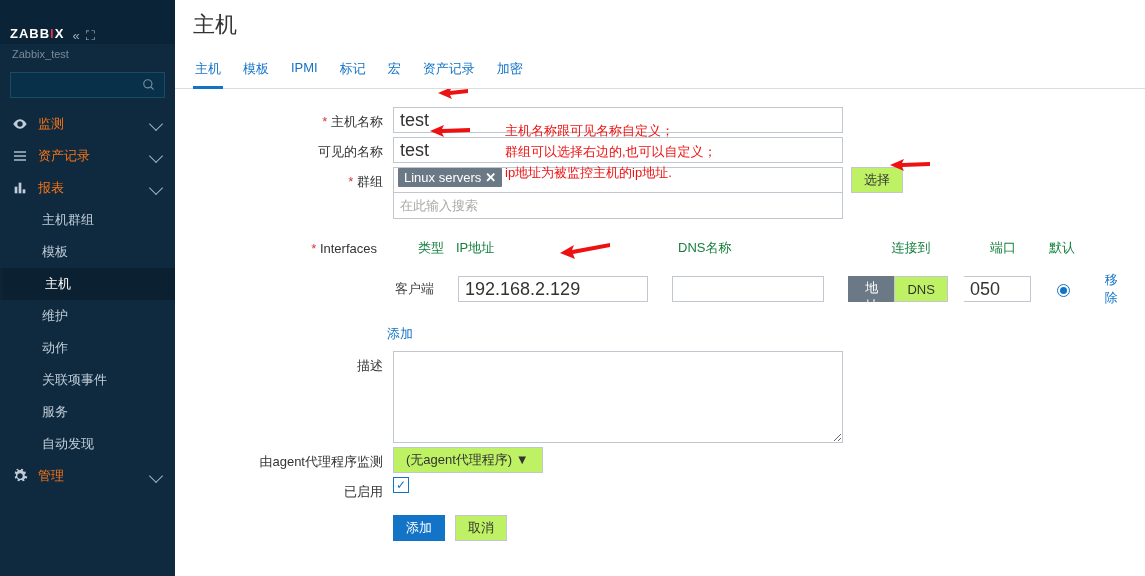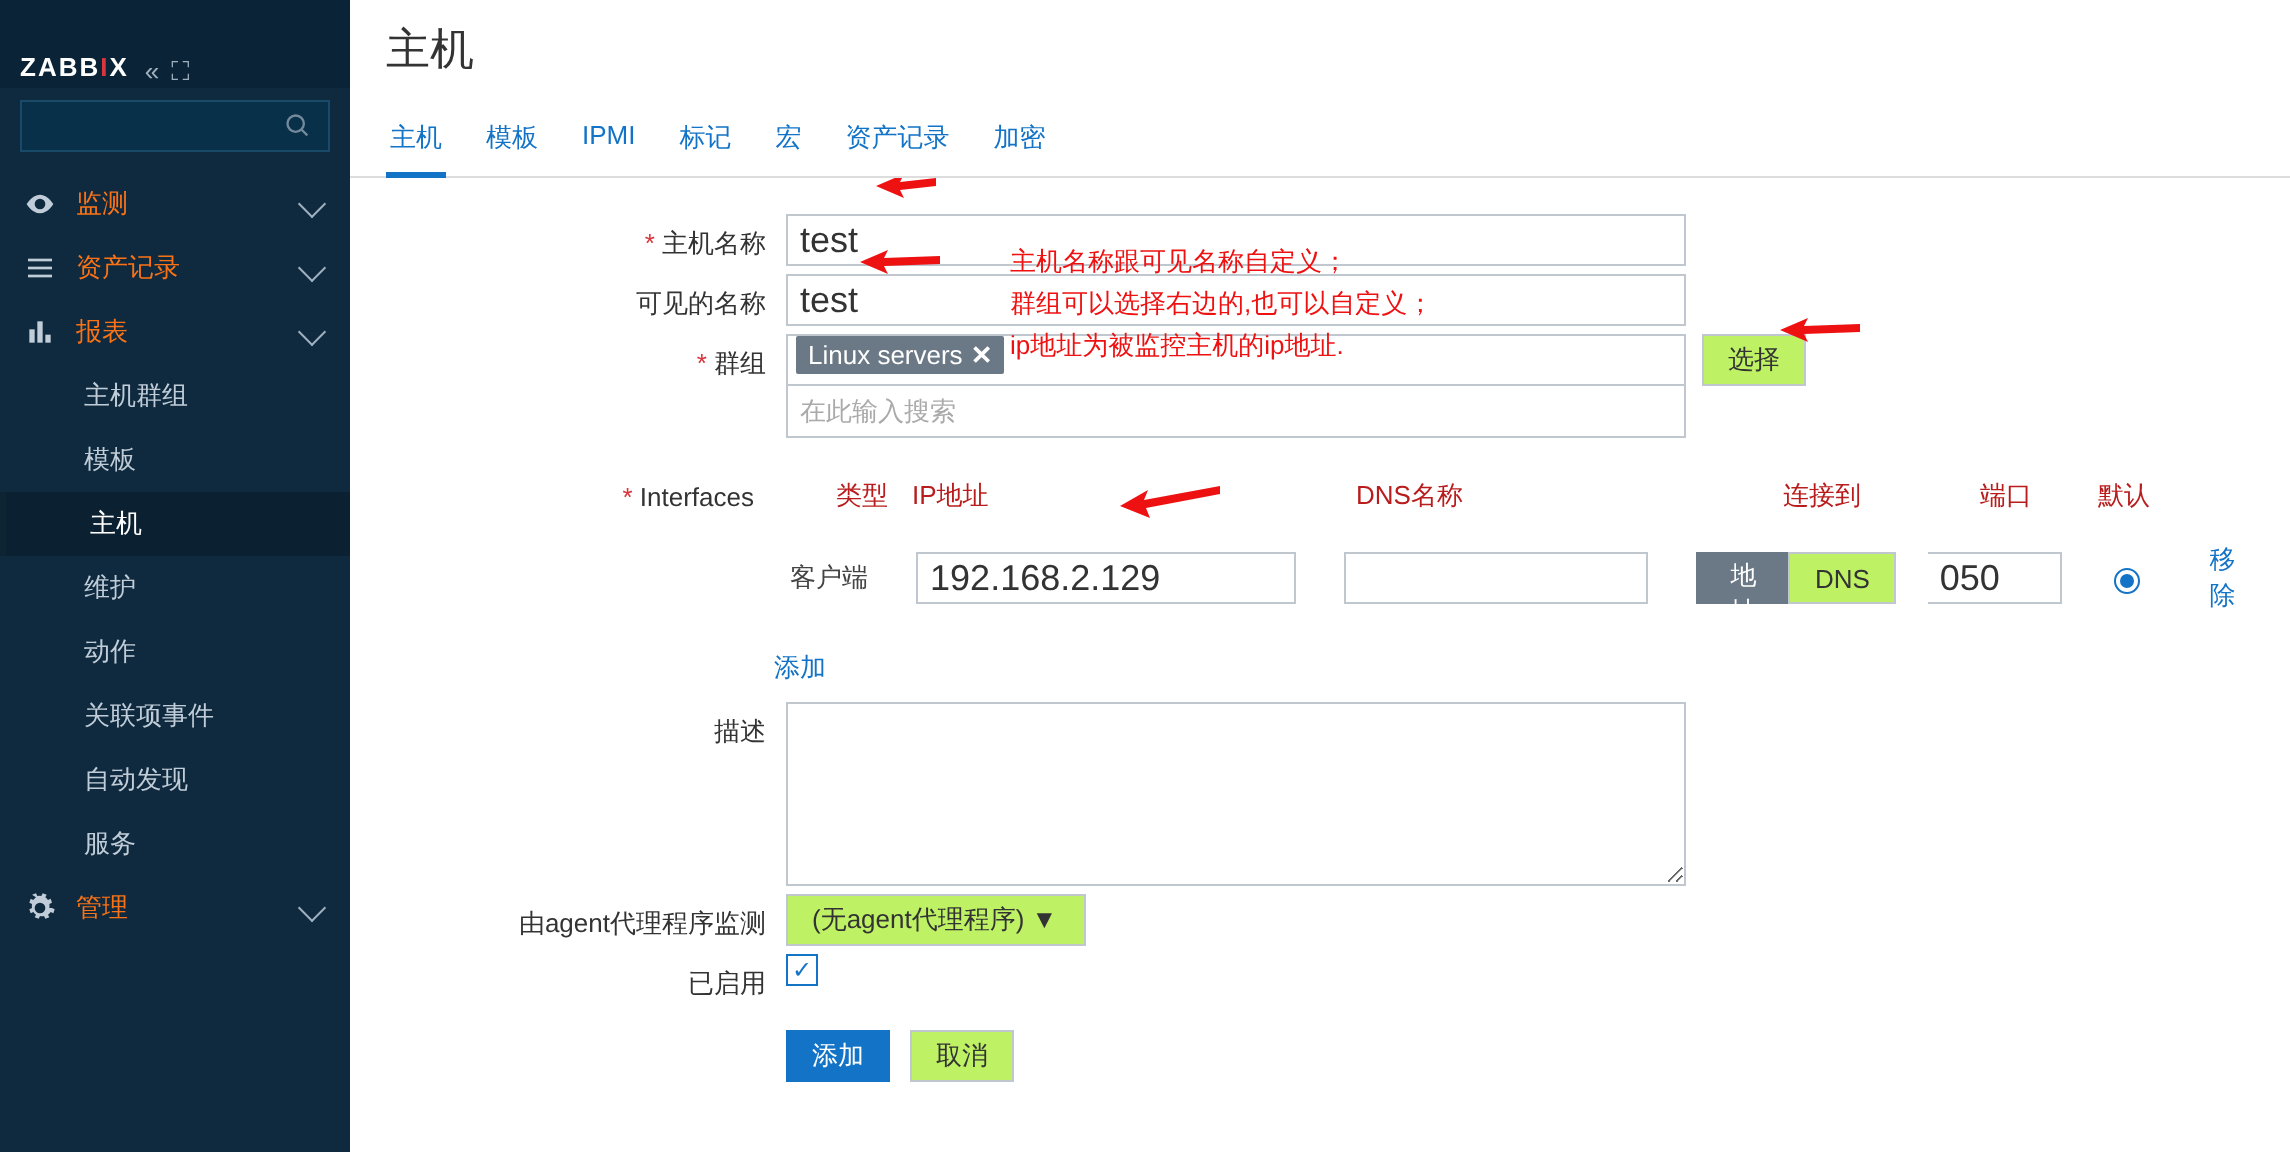--- a/index.html
+++ b/index.html
@@ -38,21 +38,21 @@
 .w450{width:450px}
 .group-box{width:450px}
 .group-tag-row{border:1px solid #c0c7cf;background:#fff;height:26px;display:flex;align-items:flex-start;padding:0 4px;gap:6px}
 .tag{background:#6b7885;color:#fff;font-size:12px;padding:2px 6px;border-radius:1px;display:inline-flex;align-items:center;gap:4px}
 .tag .x{font-weight:bold;cursor:pointer}
 .group-search{width:450px;border:1px solid #c0c7cf;border-top:none;height:26px;padding:4px 6px;color:#aaa;background:#fff}
 .btn{border:1px solid #c0c7cf;background:#bef264;color:#333;height:26px;padding:0 12px;cursor:pointer;display:inline-flex;align-items:center}
 .btn.primary{background:#1373c7;color:#fff;border-color:#1373c7}
 .btn.toggle-active{background:#6b7885;color:#fff;border-color:#6b7885}
 .interfaces{width:740px}
-.if-head{display:flex;color:#b91c1c;font-size:12px;padding:4px 0}
+.if-head{display:flex;color:#15803d;font-size:12px;padding:4px 0}
 .if-head div{padding:0 6px}
 .if-row{display:flex;align-items:center;gap:16px;padding:2px 0}
 .if-type{width:63px;text-align:right;padding-right:8px;color:#444}
 .if-ip{width:222px}
 .if-ip input{width:100%}
 .if-dns{width:178px;margin-left:8px}
 .if-dns input{width:100%}
 .if-conn{display:flex;margin-left:8px}
 .if-port{width:78px;margin-left:0}
 .if-port input{width:100%;border-left:none}
@@ -74,20 +74,21 @@
 
 <div class="sidebar">
   <div class="sb-head">
     <div class="logo-row">
       <div class="logo"><span>ZABB</span><span class="logo-red">I</span><span>X</span></div>
       <div class="head-icons">
         <span>«</span>
         <span>⛶</span>
       </div>
     </div>
+    <div class="tenant">Zabbix_test</div>
     <div class="search-row">
       <div class="search-box">
         <svg width="14" height="14" viewBox="0 0 24 24" fill="none" stroke="#9fb0bf" stroke-width="2">
             <circle cx="10" cy="10" r="7"></circle>
             <line x1="20" y1="20" x2="15" y2="15"></line>
           </svg>
       </div>
     </div>
   </div>
   <div class="nav">
@@ -128,22 +129,22 @@
         </span>
       <span class="chev"></span>
     </div>
     <div class="sub">
       <a class="nav-sub">主机群组</a>
       <a class="nav-sub">模板</a>
       <a class="nav-sub sel">主机</a>
       <a class="nav-sub">维护</a>
       <a class="nav-sub">动作</a>
       <a class="nav-sub">关联项事件</a>
+      <a class="nav-sub">服务</a>
       <a class="nav-sub">自动发现</a>
-      <a class="nav-sub">服务</a>
     </div>
     <div class="nav-item">
       <span class="left">
           <span class="ic">
             <svg width="16" height="16" viewBox="0 0 24 24" fill="#c0cdd8">
               <path d="M12 8a4 4 0 100 8 4 4 0 000-8zm9 4l2 1-1 3-2-1a8 8 0 01-2 2l1 2-3 1-1-2a8 8 0 01-3 0l-1 2-3-1 1-2a8 8 0 01-2-2l-2 1-1-3 2-1a8 8 0 010-3l-2-1 1-3 2 1a8 8 0 012-2L6 2l3-1 1 2a8 8 0 013 0l1-2 3 1-1 2a8 8 0 012 2l2-1 1 3-2 1a8 8 0 010 3z"></path>
             </svg>
           </span>
           <span>管理</span>
         </span>

